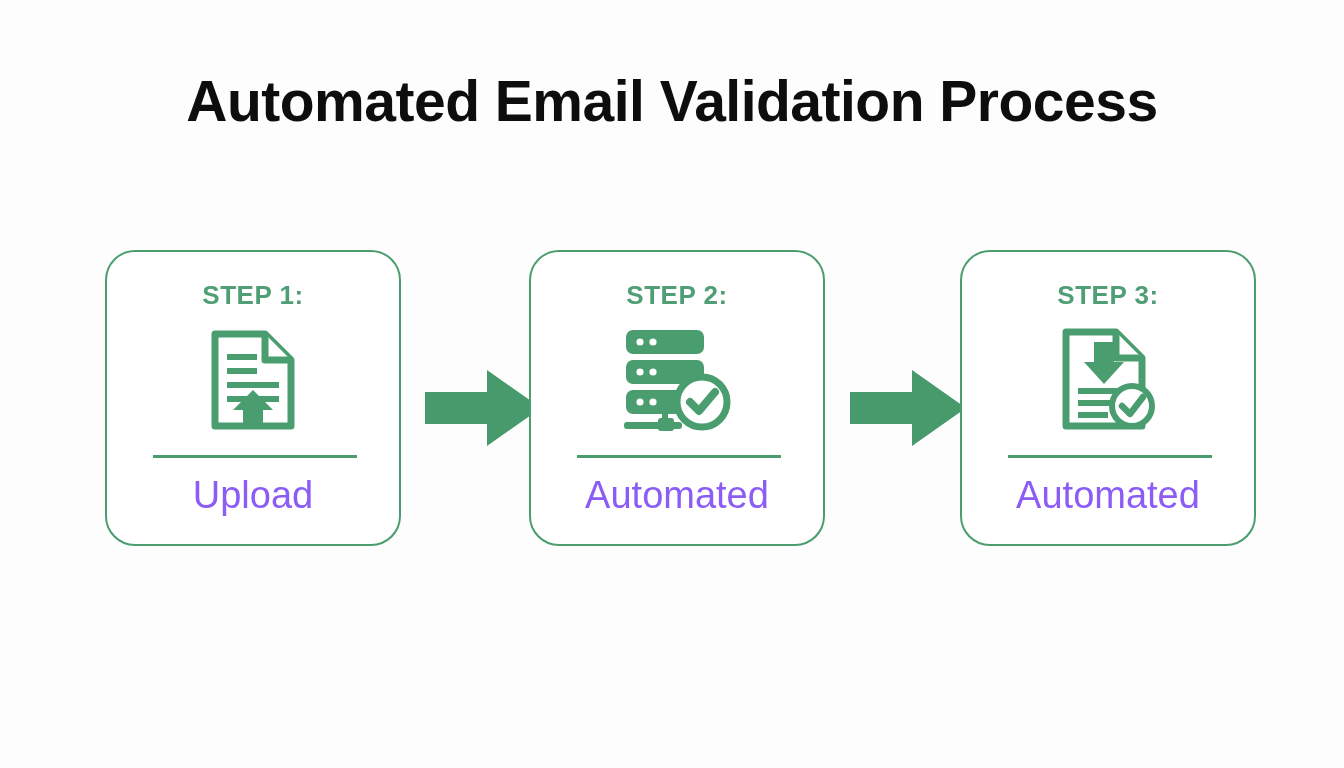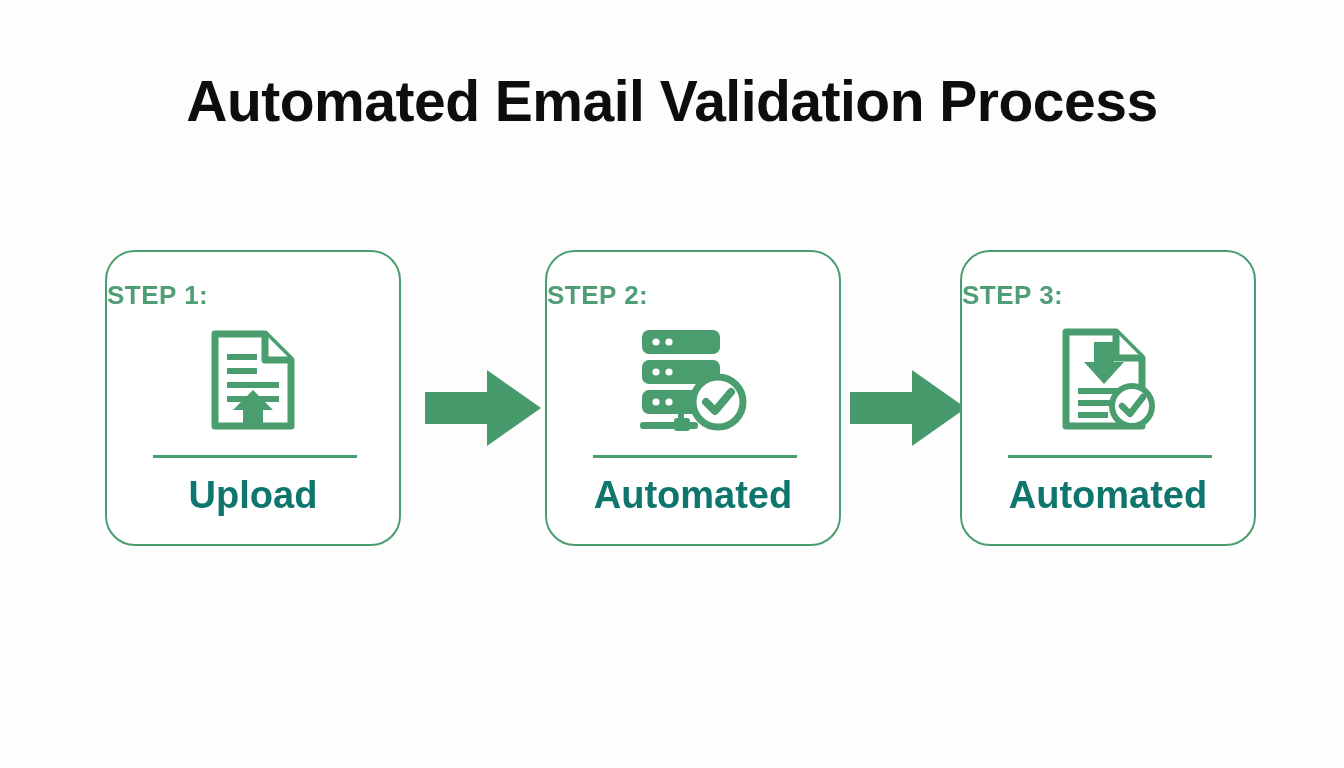--- a/index.html
+++ b/index.html
@@ -46,28 +46,29 @@
     position: absolute;
     top: 0;
     width: 296px;
     height: 296px;
     box-sizing: border-box;
     border: 2.5px solid #4a9d6e;
     border-radius: 30px;
     background: #ffffff;
   }
   .card-1 { left: 0px; }
-  .card-2 { left: 440px; }
+  .card-2 { left: 424px; }
   .card-3 { left: 855px; padding-left: 26px; }
 
   .step-label {
     position: absolute;
     top: 28px;
     left: 0;
     width: 100%;
+    text-align: center;
     font-size: 26px;
     font-weight: bold;
     color: #4f9e76;
     letter-spacing: 0.5px;
   }
 
   .icon-wrap {
     position: absolute;
     top: 72px;
     left: 0;
@@ -87,22 +88,22 @@
     background: #4a9d6e;
   }
 
   .step-title {
     position: absolute;
     top: 222px;
     left: 0;
     width: 100%;
     text-align: center;
     font-size: 38px;
-    font-weight: bold;
-    color: #0f766e;
+    font-weight: normal;
+    color: #8b5cf6;
   }
 
   
   .arrow {
     position: absolute;
     top: 120px;
     width: 116px;
     height: 76px;
   }
   .arrow-1 { left: 320px; }

